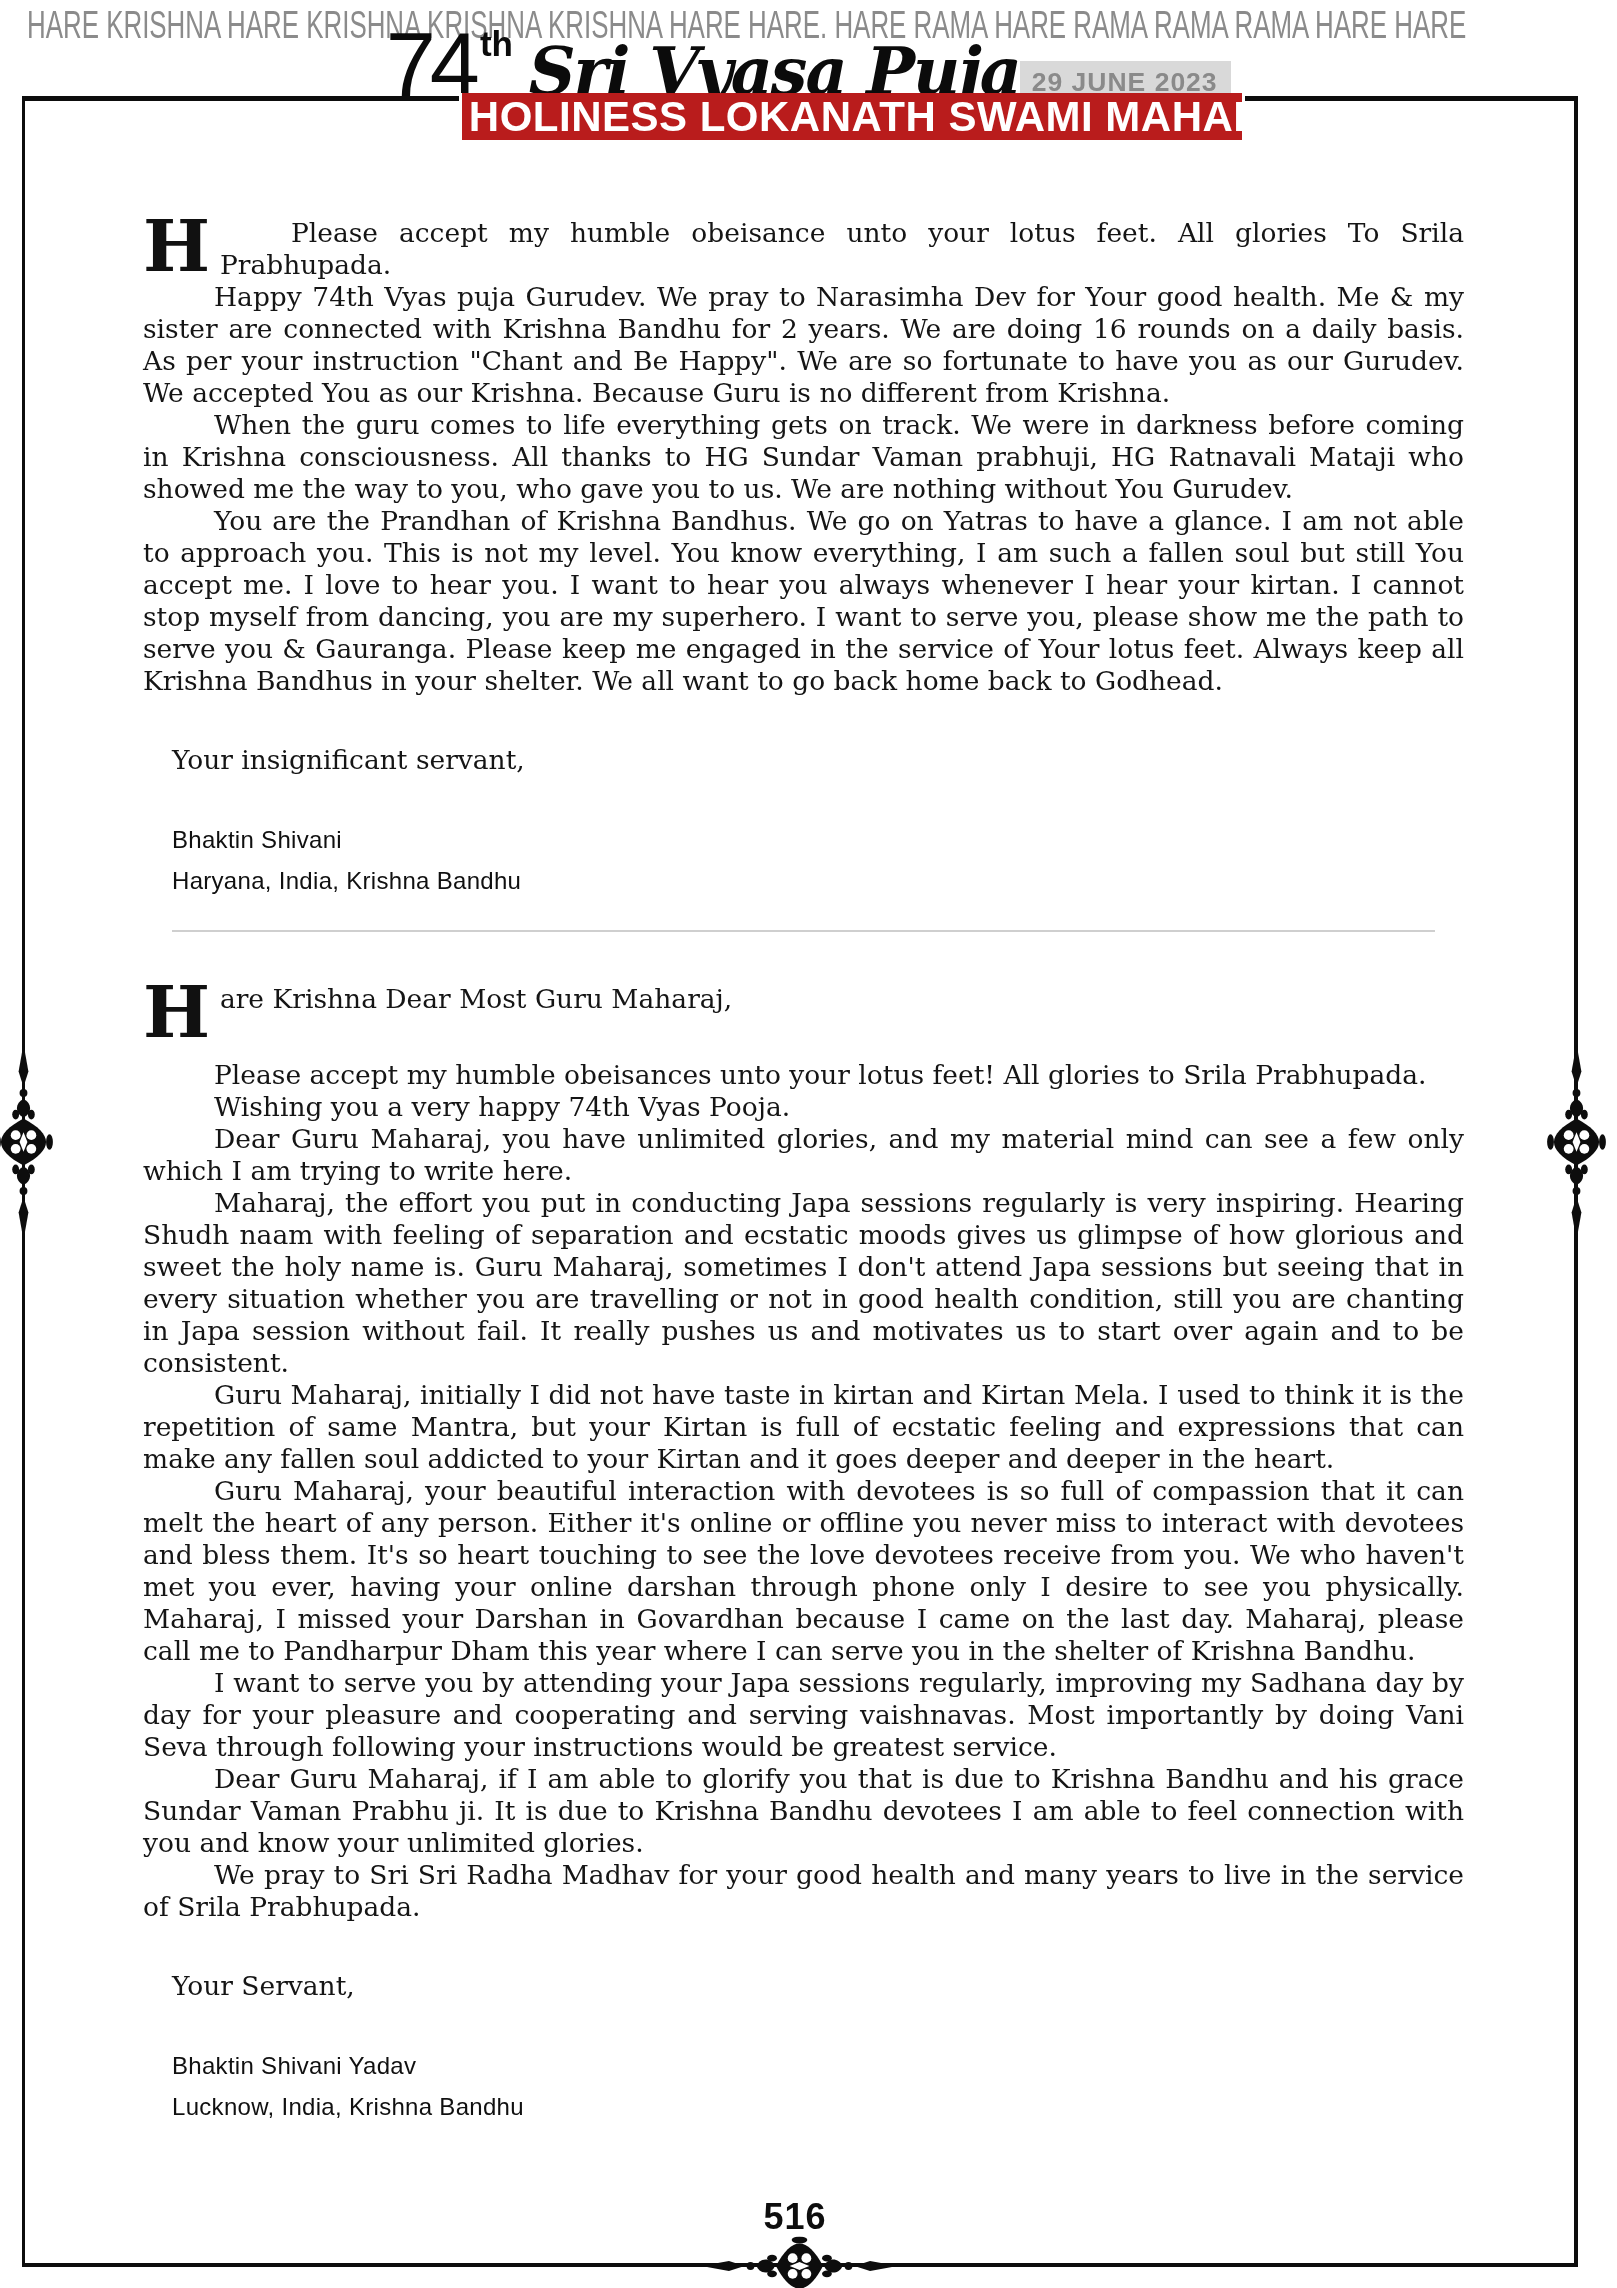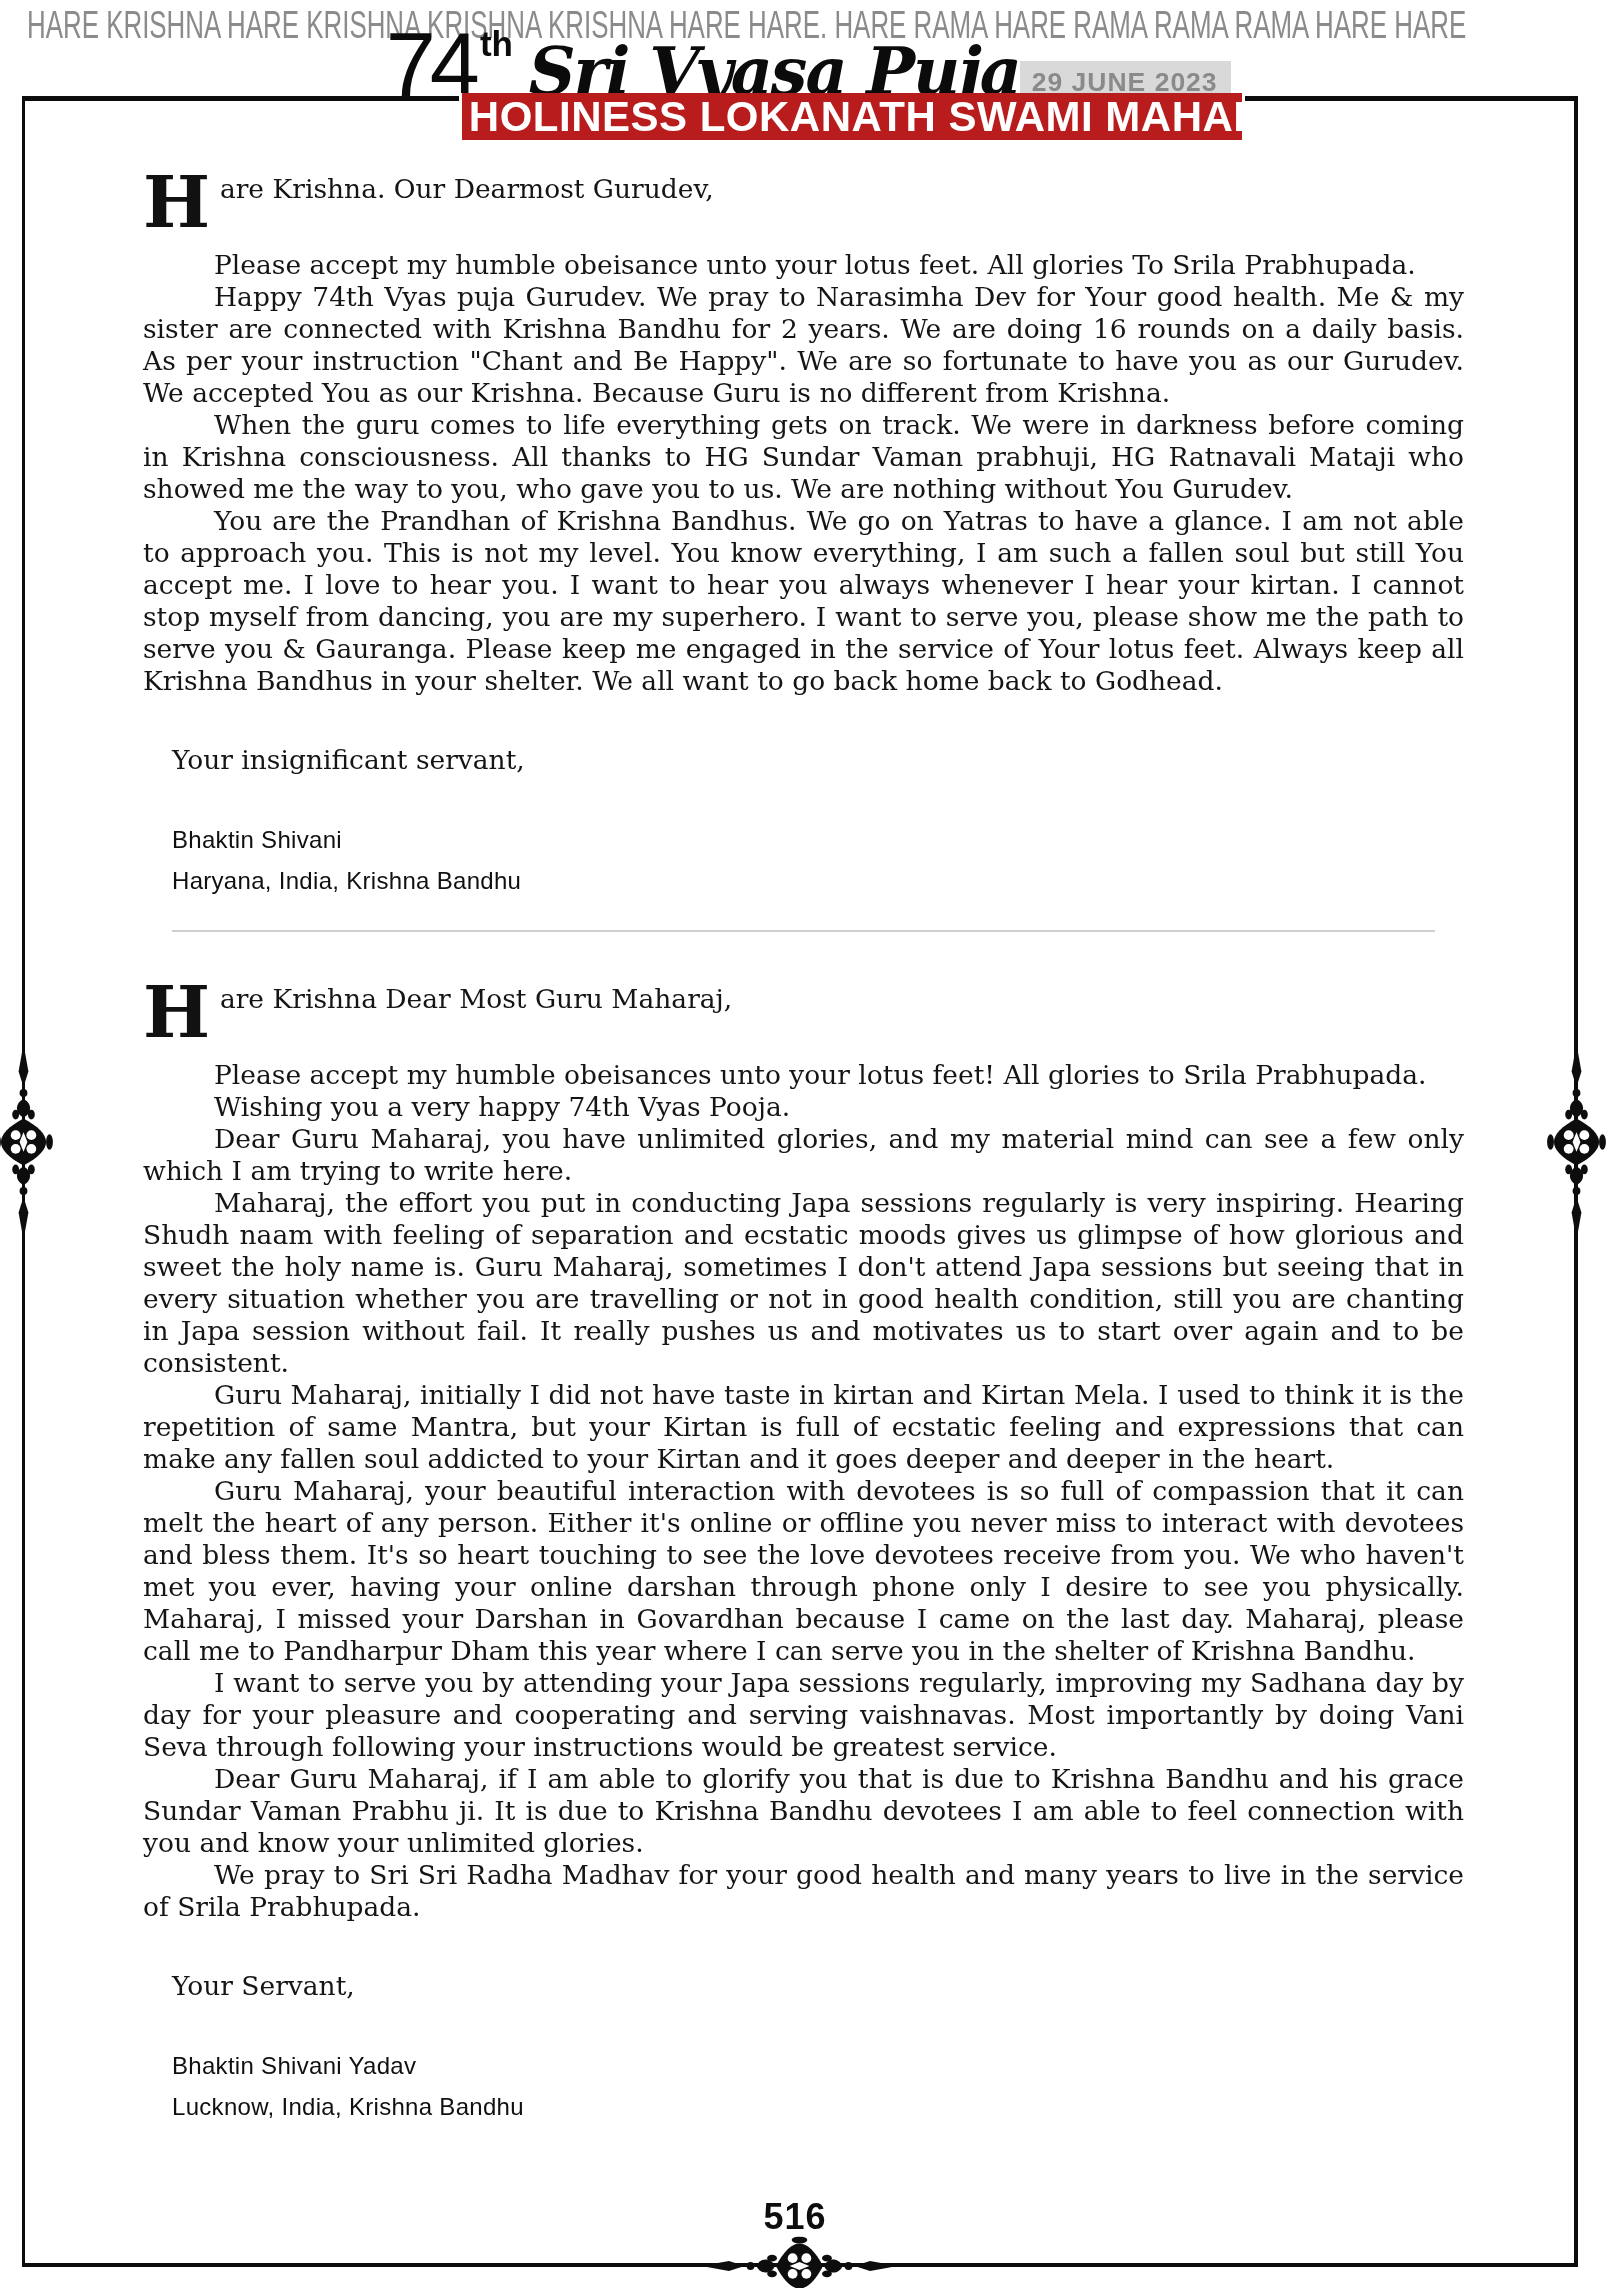--- a/index.html
+++ b/index.html
@@ -143,21 +143,21 @@
       <use href="#fleuron"></use>
     </svg>
   <svg class="orn orn-bottom" viewBox="0 0 60 200">
       <use href="#fleuron"></use>
     </svg>
 
   <div class="content">
 
     <div>
       <div class="salutation">
-        <span class="dropcap">H</span><span>are Krishna. Our Dearmost Gurudev,</span>
+        <span class="dropcap">H</span>
       </div>
       <p class="body first-para">Please accept my humble obeisance unto your lotus feet. All glories To Srila Prabhupada.</p>
       <p class="body">Happy 74th Vyas puja Gurudev. We pray to Narasimha Dev for Your good health. Me &amp; my sister are connected with Krishna Bandhu for 2 years. We are doing 16 rounds on a daily basis. As per your instruction "Chant and Be Happy". We are so fortunate to have you as our Gurudev. We accepted You as our Krishna. Because Guru is no different from Krishna.</p>
       <p class="body">When the guru comes to life everything gets on track. We were in darkness before coming in Krishna consciousness. All thanks to HG Sundar Vaman prabhuji, HG Ratnavali Mataji who showed me the way to you, who gave you to us. We are nothing without You Gurudev.</p>
       <p class="body">You are the Prandhan of Krishna Bandhus. We go on Yatras to have a glance. I am not able to approach you. This is not my level. You know everything, I am such a fallen soul but still You accept me. I love to hear you. I want to hear you always whenever I hear your kirtan. I cannot stop myself from dancing, you are my superhero. I want to serve you, please show me the path to serve you &amp; Gauranga. Please keep me engaged in the service of Your lotus feet. Always keep all Krishna Bandhus in your shelter. We all want to go back home back to Godhead.</p>
       <div class="closing">Your insignificant servant,</div>
       <div class="sig">
         <div>Bhaktin Shivani</div>
         <div>Haryana, India, Krishna Bandhu</div>
       </div>

